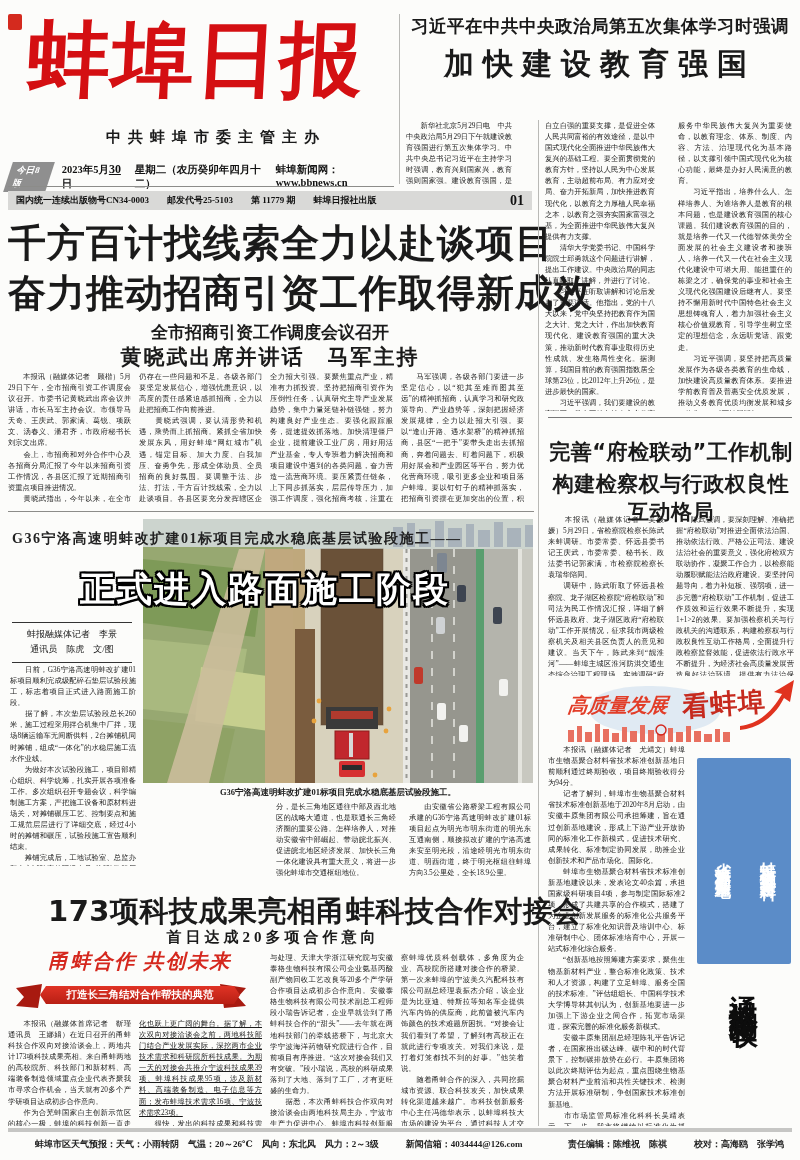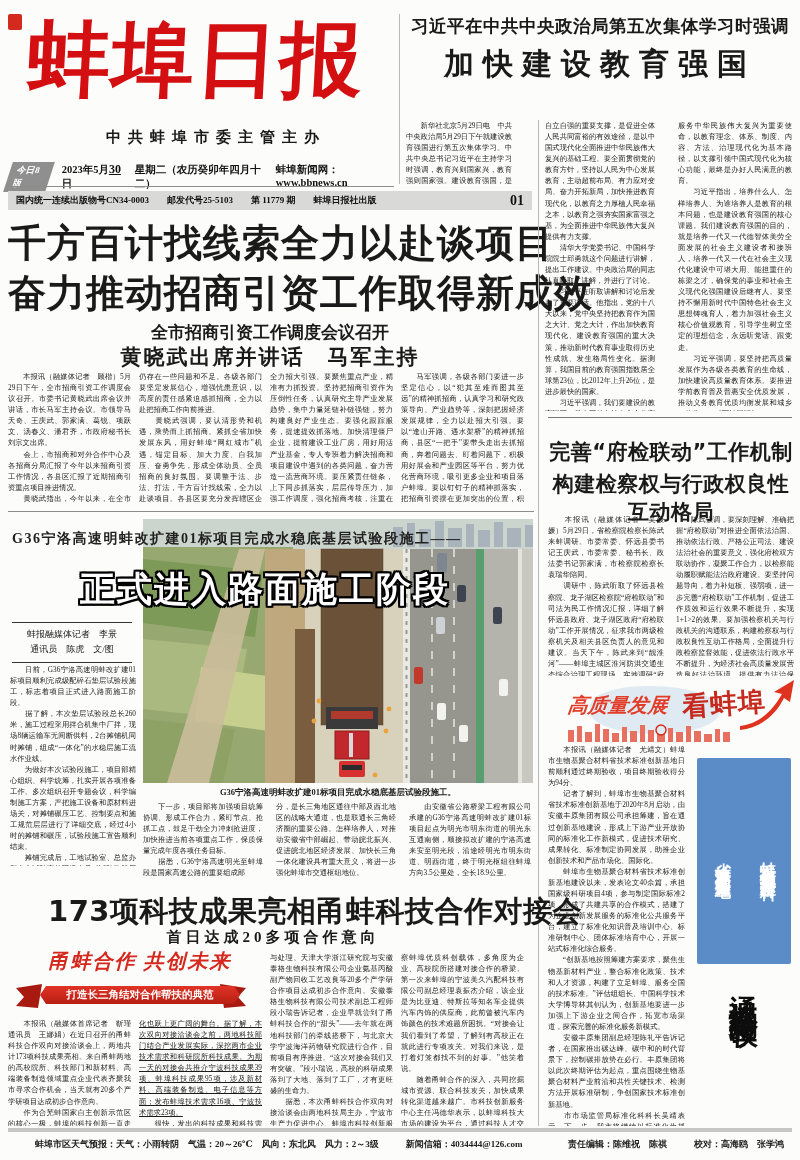--- a/index.html
+++ b/index.html
@@ -210,22 +210,20 @@
 
   <div class="abs" id="g36-byline" style="left:12px;top:622px;width:120px;">
     <div>蚌报融媒体记者　李景</div>
     <div>通讯员　陈虎　文/图</div>
   </div>
   <div class="abs col" style="left:10px;top:664px;width:126px;height:202px;">　　日前，G36宁洛高速明蚌改扩建01标项目顺利完成级配碎石垫层试验段施工，标志着项目正式进入路面施工阶段。
 　　据了解，本次垫层试验段总长260米，施工过程采用拌合机集中厂拌，现场8辆运输车无间断供料，2台摊铺机同时摊铺，组成“一体化”的水稳层施工流水作业线。
 　　为做好本次试验段施工，项目部精心组织、科学统筹，扎实开展各项准备工作。多次组织召开专题会议，科学编制施工方案，严把施工设备和原材料进场关，对摊铺碾压工艺、控制要点和施工规范层层进行了详细交底，经过4小时的摊铺和碾压，试验段施工宣告顺利结束。
 　　摊铺完成后，工地试验室、总监办和中心试验室的现场人员对试验路段压实度、平整度及压实厚度等进行检测，各项指标均满足设计及规范要求，为后续大规模摊铺提供了指导依据。</div>
   <div class="abs ctr" id="g36-caption" style="left:143px;top:787px;width:390px;">G36宁洛高速明蚌改扩建01标项目完成水稳底基层试验段施工。</div>
-  <div class="abs col" style="left:143px;top:801px;width:120px;height:87px;">　　下一步，项目部将加强项目统筹协调、形成工作合力，紧盯节点、抢抓工点，鼓足干劲全力冲刺抢进度，加快推进当前各项重点工作，保质保量完成年度各项任务目标。
-　　据悉，G36宁洛高速明光至蚌埠段是国家高速公路的重要组成部</div>
   <div class="abs col" style="left:276px;top:801px;width:120px;height:87px;">分，是长三角地区通往中部及西北地区的战略大通道，也是联通长三角经济圈的重要公路。怎样培养人，对推动安徽省中部崛起、带动皖北振兴、促进皖北地区经济发展、加快长三角一体化建设具有重大意义，将进一步强化蚌埠市交通枢纽地位。</div>
   <div class="abs col" style="left:409px;top:801px;width:122px;height:87px;">　　由安徽省公路桥梁工程有限公司承建的G36宁洛高速明蚌改扩建01标项目起点为明光市明东街道的明光东互通南侧，顺接拟改扩建的宁洛高速来安至明光段，沿途经明光市明东街道、明西街道，终于明光枢纽往蚌埠方向3.5公里处，全长18.9公里。</div>
 
   <div class="abs hrule" style="left:548px;top:417px;width:244px;background:#777;"></div>
   <div class="abs ctr sans" style="left:548px;top:438px;width:246px;">
     <span class="fj-h">完善“府检联动”工作机制</span>
   </div>
   <div class="abs ctr sans" style="left:544px;top:470px;width:254px;">
     <span class="fj-h">构建检察权与行政权良性互动格局</span>
   </div>

